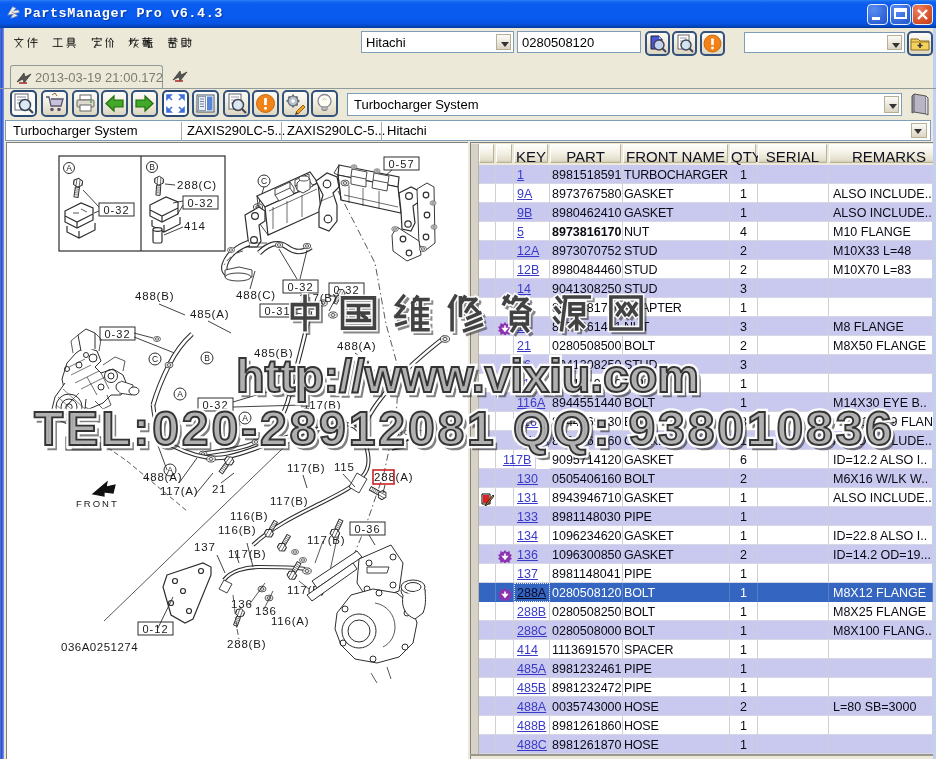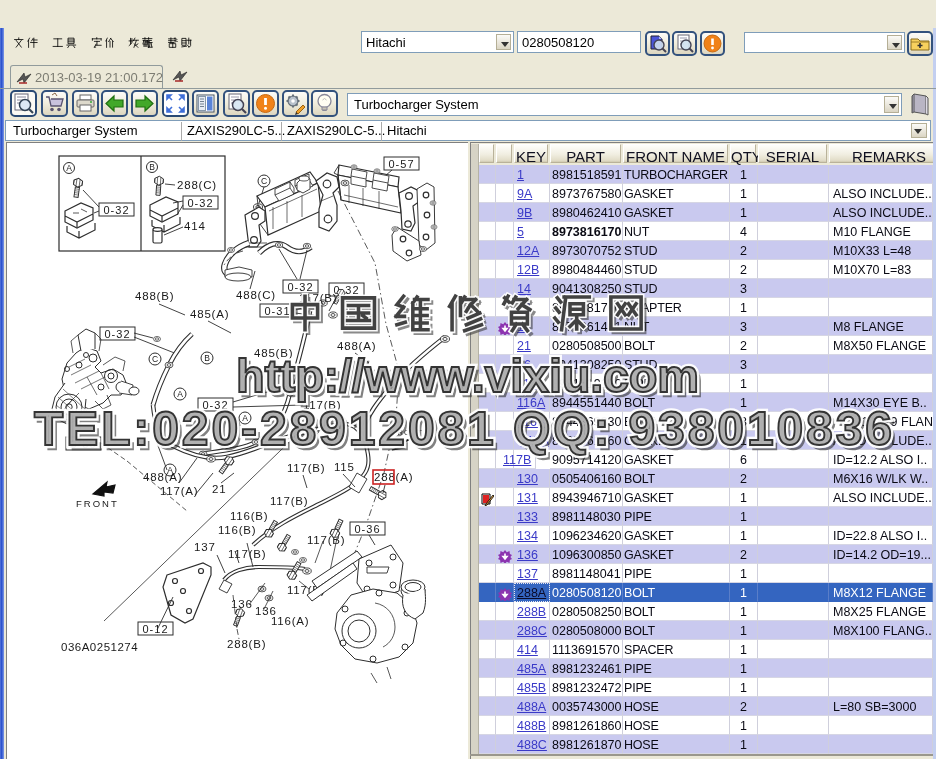--- a/index.html
+++ b/index.html
@@ -35,20 +35,37 @@
 .trow.sel .tc{color:#fff;border-right-color:#5a7ec8;border-bottom-color:#3465c0}
 .klink{color:#3a3ac8;text-decoration:underline}
 .klink.sel{color:#0a0a28}
 
 #wm{position:absolute;left:0;top:0;width:936px;height:759px;pointer-events:none}
 </style></head><body>
 
 <div id="win">
 <div style="position:absolute;left:0;top:28px;width:4px;height:731px;background:linear-gradient(90deg,#5878dc,#2a50cc 40%,#7e99e8)"></div>
     <div style="position:absolute;right:0;top:28px;width:3px;height:731px;background:#c3cff0"></div>
+<div id="title">
+<svg width="15" height="15" style="position:absolute;left:6px;top:5px" viewBox="0 0 18 18">
+        <path d="M2 12 L8 2 L12 4 L9 7 L15 6 L16 9 L10 10 L14 13 L6 16 L8 11 Z" fill="#f2f2f4" stroke="#8a93a8" stroke-width="0.8"></path>
+        <path d="M7 8 l4 3 M6 11 l3 1" stroke="#7a7668" stroke-width="1.1"></path>
+      </svg>
+<div class="txt">PartsManager Pro v6.4.3</div>
+<div class="winbtn" id="bmin"><svg width="19" height="19">
+          <rect x="4" y="12" width="8" height="3" fill="#fff"></rect>
+        </svg></div>
+<div class="winbtn" id="bmax"><svg width="19" height="19">
+          <rect x="4" y="4" width="11" height="9" fill="none" stroke="#fff" stroke-width="2"></rect>
+          <rect x="4" y="4" width="11" height="3" fill="#fff"></rect>
+        </svg></div>
+<div class="winbtn" id="bclose"><svg width="19" height="19">
+          <path d="M5 5 L14 14 M14 5 L5 14" stroke="#fff" stroke-width="2.4"></path>
+        </svg></div>
+</div>
 <svg width="936" height="60" style="position:absolute;left:0;top:0">
       <g transform="translate(13.0,37) scale(0.115)" stroke="#000" stroke-width="7" fill="none" stroke-linecap="square" opacity="1.0">
         <path d="M50 8 V20 M14 22 H86 M72 30 L28 88 M28 30 L72 88"></path>
       </g>
       <g transform="translate(26.5,37) scale(0.115)" stroke="#000" stroke-width="7" fill="none" stroke-linecap="square" opacity="1.0">
         <path d="M26 10 L12 36 M18 30 V90 M56 14 L44 34 M60 26 H92 M36 48 H92 M64 10 V90"></path>
       </g>
       <g transform="translate(52.0,37) scale(0.115)" stroke="#000" stroke-width="7" fill="none" stroke-linecap="square" opacity="1.0">
         <path d="M16 16 H84 M50 16 V82 M10 82 H90"></path>
       </g>

